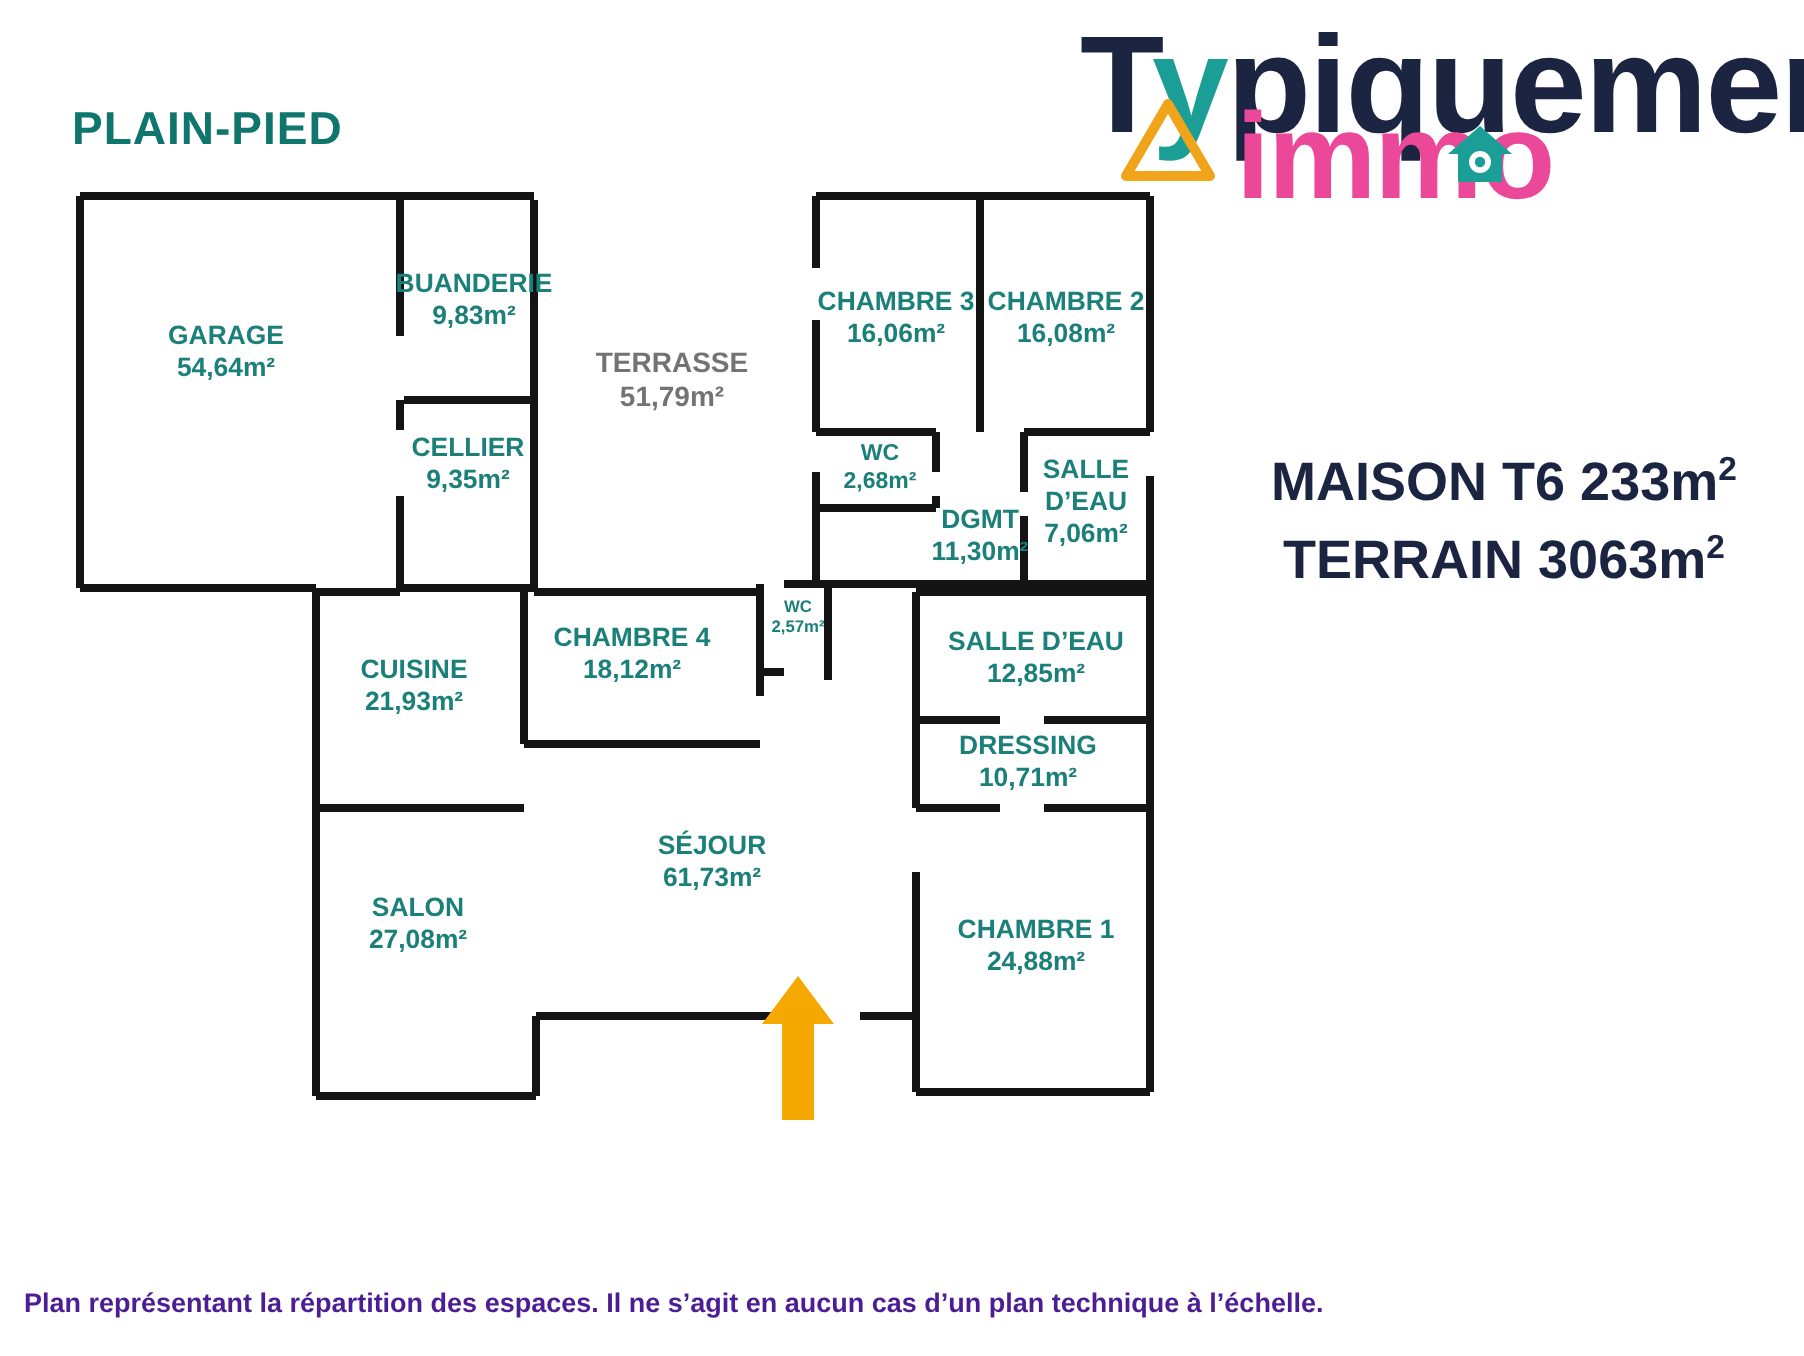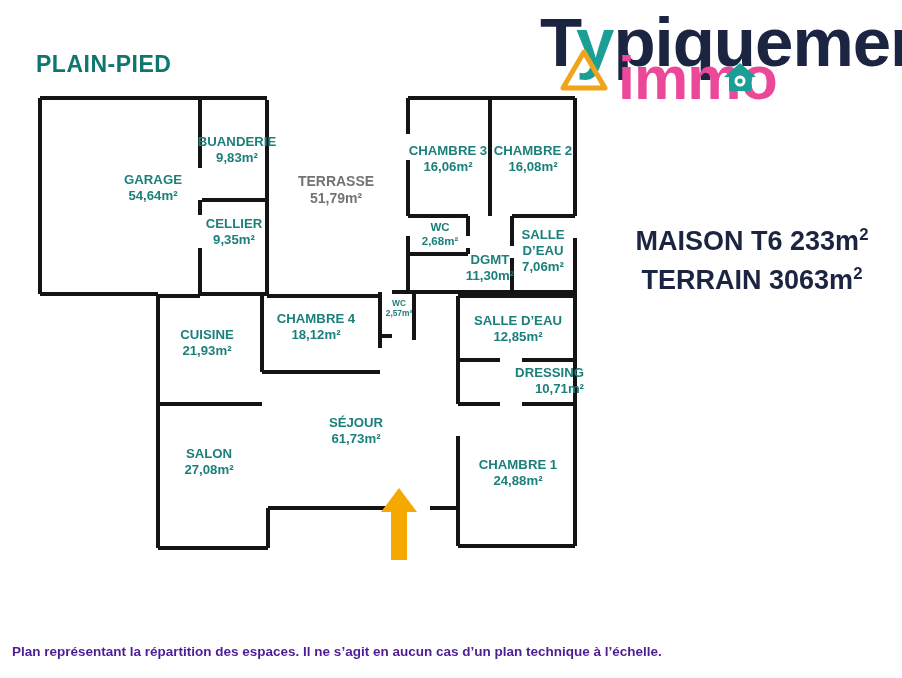--- a/index.html
+++ b/index.html
@@ -251,21 +251,21 @@
       <line x1="268" y1="508" x2="386" y2="508"></line>
 
     </g>
   </svg>
 
   <svg style="position:absolute; left:381px; top:488px; width:36px; height:72px;" viewBox="0 0 36 72">
     <polygon points="18,0 36,24 26,24 26,72 10,72 10,24 0,24" fill="#F5A800"></polygon>
   </svg>
 
   <div id="room-labels">
-      <div class="room-label sz-normal" style="left: 43px; top: 172px; width: 140px; padding-left: 40px;">
+      <div class="room-label sz-normal" style="left: 43px; top: 160px; width: 140px;">
         <span class="rname">GARAGE</span>
         <span class="rarea">54,64m²</span>
       </div>
       <div class="room-label sz-normal" style="left: 167px; top: 134px; width: 140px;">
         <span class="rname">BUANDERIE</span>
         <span class="rarea">9,83m²</span>
       </div>
       <div class="room-label sz-normal" style="left: 164px; top: 216px; width: 140px;">
         <span class="rname">CELLIER</span>
         <span class="rarea">9,35m²</span>
@@ -304,21 +304,21 @@
         <span class="rarea">18,12m²</span>
       </div>
       <div class="room-label sz-tiny" style="left: 329px; top: 298px; width: 140px;">
         <span class="rname">WC</span>
         <span class="rarea">2,57m²</span>
       </div>
       <div class="room-label sz-normal" style="left: 448px; top: 313px; width: 140px;">
         <span class="rname">SALLE D’EAU</span>
         <span class="rarea">12,85m²</span>
       </div>
-      <div class="room-label sz-normal" style="left: 444px; top: 365px; width: 140px; text-align: right;">
+      <div class="room-label sz-normal" style="left: 444px; top: 365px; width: 140px;">
         <span class="rname">DRESSING</span>
         <span class="rarea">10,71m²</span>
       </div>
       <div class="room-label sz-normal" style="left: 286px; top: 415px; width: 140px;">
         <span class="rname">SÉJOUR</span>
         <span class="rarea">61,73m²</span>
       </div>
       <div class="room-label sz-normal" style="left: 139px; top: 446px; width: 140px;">
         <span class="rname">SALON</span>
         <span class="rarea">27,08m²</span>

